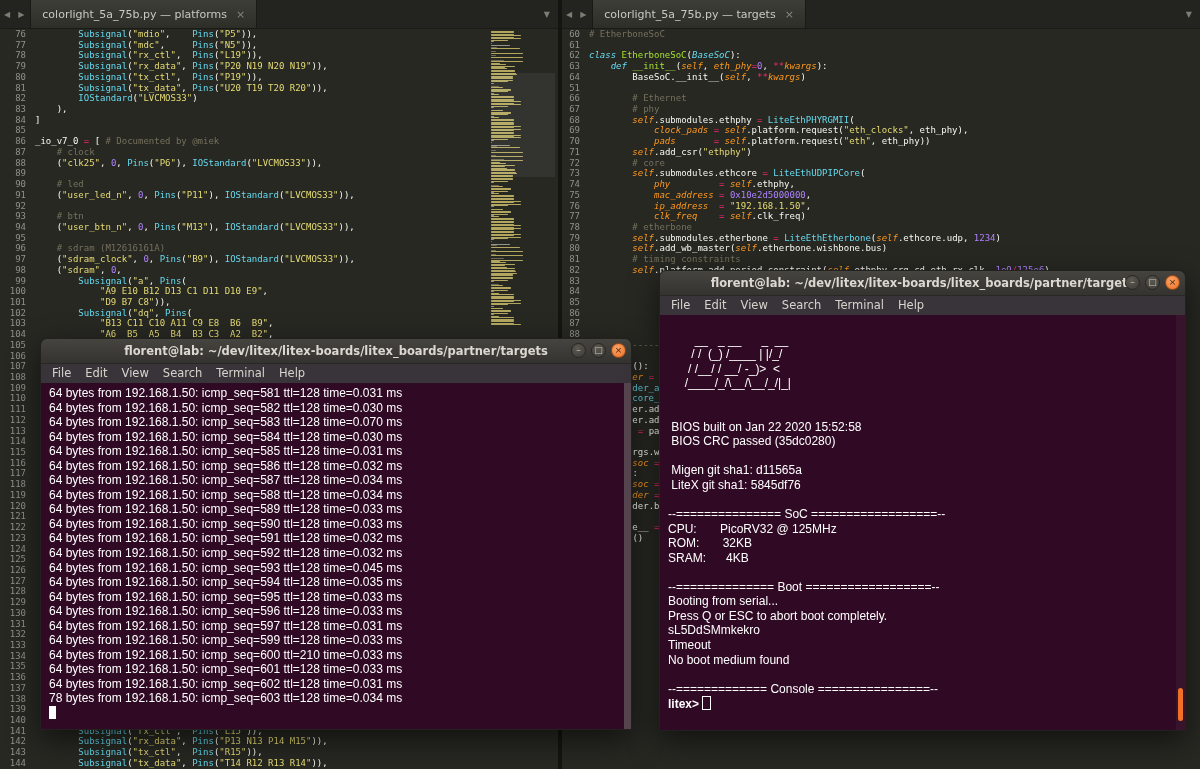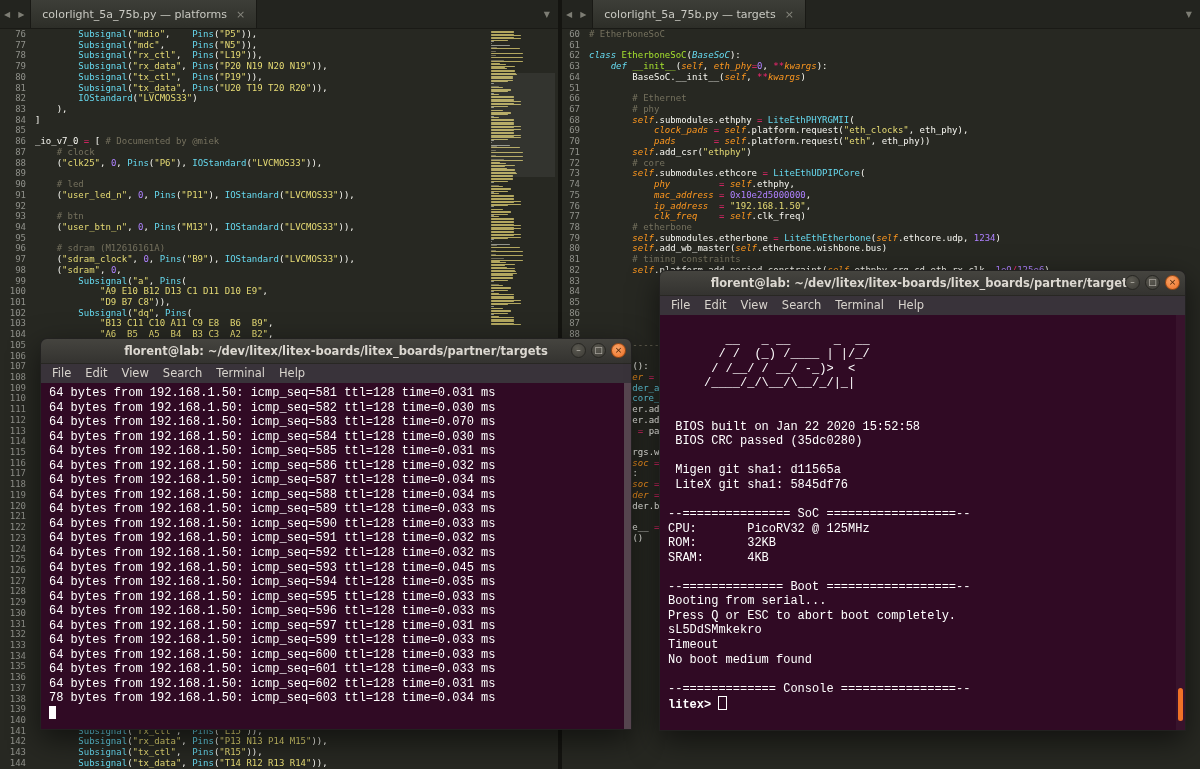--- a/index.html
+++ b/index.html
@@ -60,21 +60,21 @@
         border:1px solid #272622;color:#c9c5bd;font-size:9px;line-height:13px;text-align:center;box-sizing:border-box}
   .wbtn.close{background:radial-gradient(circle at 40% 35%,#f9a569,#ee6f24);border-color:#9c4a15;color:#4e2305}
 
   .menubar{height:21px;background:#39333a;display:flex;align-items:flex-start;padding-left:4px;
            border-left:1px solid #222120;border-right:1px solid #222120}
   .menu-item{color:#d8d4cd;font-size:11.5px;padding:2px 7px}
 
   .termbody{position:absolute;top:45px;left:0;right:0;bottom:0;background:#300a24;
             border-left:1px solid #222120;border-right:1px solid #222120;border-bottom:1px solid #222120;
             box-sizing:border-box;overflow:hidden;padding:3px 0 0 8px;
-            font-family:Liberation Mono, monospace;font-size:12px;line-height:14.55px;color:#ffffff}
+            font-family:Liberation Sans, sans-serif;font-size:12px;line-height:14.55px;color:#ffffff}
   .tline{white-space:pre;height:14.55px}
   .cursor-block{display:inline-block;width:7px;height:13px;background:#ffffff;vertical-align:-2px}
   .cursor-hollow{display:inline-block;width:7px;height:12px;border:1px solid #ffffff;vertical-align:-2px}
   .prompt{font-weight:bold}
 
   .pscroll{position:absolute;top:45px;right:1px;bottom:1px;width:7px;background:#56454f}
   .bscroll-track{position:absolute;top:45px;right:1px;bottom:1px;width:9px;background:rgba(255,255,255,0.04)}
   .bscroll-thumb{position:absolute;right:3px;bottom:10px;width:5px;height:33px;background:#ef7127;border-radius:3px}
 </style>
 </head>
@@ -472,21 +472,21 @@
       <div class="tline">64 bytes from 192.168.1.50: icmp_seq=589 ttl=128 time=0.033 ms</div>
       <div class="tline">64 bytes from 192.168.1.50: icmp_seq=590 ttl=128 time=0.033 ms</div>
       <div class="tline">64 bytes from 192.168.1.50: icmp_seq=591 ttl=128 time=0.032 ms</div>
       <div class="tline">64 bytes from 192.168.1.50: icmp_seq=592 ttl=128 time=0.032 ms</div>
       <div class="tline">64 bytes from 192.168.1.50: icmp_seq=593 ttl=128 time=0.045 ms</div>
       <div class="tline">64 bytes from 192.168.1.50: icmp_seq=594 ttl=128 time=0.035 ms</div>
       <div class="tline">64 bytes from 192.168.1.50: icmp_seq=595 ttl=128 time=0.033 ms</div>
       <div class="tline">64 bytes from 192.168.1.50: icmp_seq=596 ttl=128 time=0.033 ms</div>
       <div class="tline">64 bytes from 192.168.1.50: icmp_seq=597 ttl=128 time=0.031 ms</div>
       <div class="tline">64 bytes from 192.168.1.50: icmp_seq=599 ttl=128 time=0.033 ms</div>
-      <div class="tline">64 bytes from 192.168.1.50: icmp_seq=600 ttl=128 time=0.033 ms</div>
+      <div class="tline">64 bytes from 192.168.1.50: icmp_seq=600 ttl=210 time=0.033 ms</div>
       <div class="tline">64 bytes from 192.168.1.50: icmp_seq=601 ttl=128 time=0.033 ms</div>
       <div class="tline">64 bytes from 192.168.1.50: icmp_seq=602 ttl=128 time=0.031 ms</div>
       <div class="tline">78 bytes from 192.168.1.50: icmp_seq=603 ttl=128 time=0.034 ms</div>
       <div class="tline"><span class="cursor-block"></span></div>
     </div>
   <div class="pscroll"></div>
 </div>
 
 <div class="window" id="bios-term">
   <div class="titlebar">

